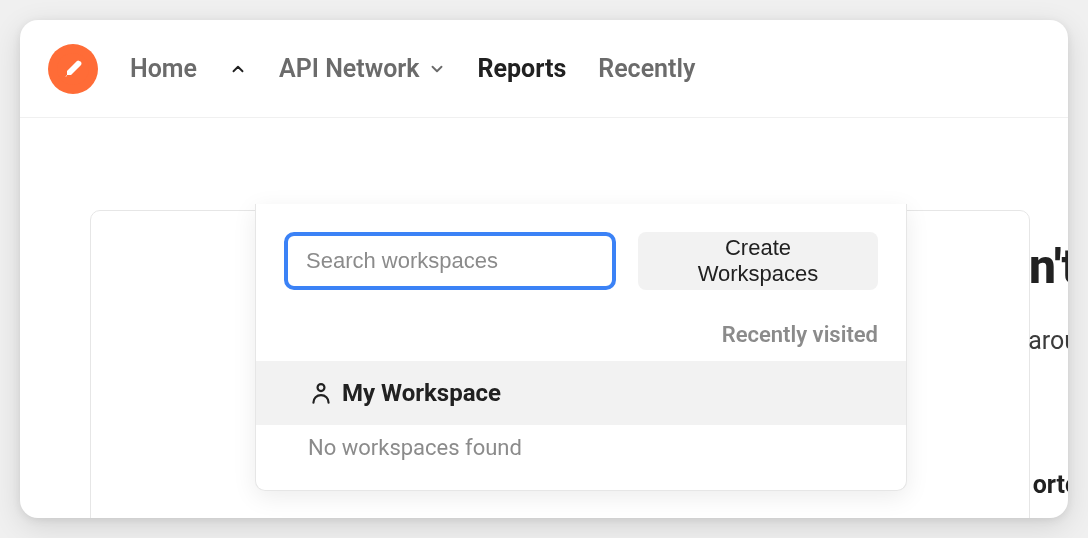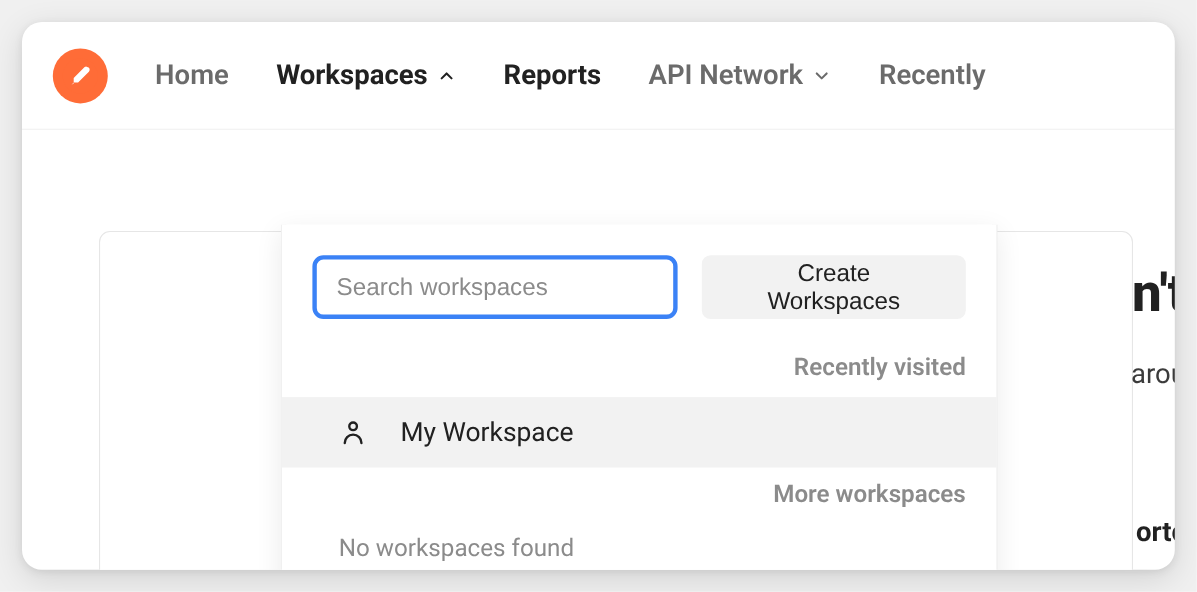--- a/index.html
+++ b/index.html
@@ -22,21 +22,21 @@
       width: 100%;
       height: 100%;
       overflow: hidden;
       position: relative;
     }
     .topbar {
       display: flex;
       align-items: center;
       height: 98px;
       padding: 0 28px;
-      gap: 43px;
+      gap: 32px;
       border-bottom: 1px solid #f0f0f0;
     }
     .logo {
       width: 50px;
       height: 50px;
       background: #ff6c37;
       border-radius: 50%;
       display: flex;
       align-items: center;
       justify-content: center;
@@ -155,24 +155,25 @@
     .section-title {
       font-size: 22px;
       font-weight: 600;
       color: #8b8b8b;
       padding: 12px 28px 14px 28px;
       text-align: right;
     }
     .workspace-item {
       display: flex;
       align-items: center;
-      gap: 30px;
+      gap: 8px;
       padding: 18px 28px 18px 52px;
       background: #f2f2f2;
       cursor: pointer;
+      font-weight: bold;
     }
     .person-icon {
       width: 26px;
       height: 26px;
       flex-shrink: 0;
     }
     .workspace-name {
       font-size: 24px;
       color: #212121;
     }
@@ -191,33 +192,32 @@
       <svg viewBox="0 0 32 32">
         <circle cx="16" cy="16" r="16" fill="#ff6c37"></circle>
         <path d="M 22 8 C 23.5 8 24.5 9 24.5 10.5 C 24.5 11.2 24.2 11.8 23.8 12.3 L 14 22 L 10 22 L 10 18 L 19.7 8.2 C 20.2 7.8 20.8 7.5 21.5 7.5 Z" fill="#ffffff"></path>
         <path d="M 10 22 L 8 24 L 10 23 Z" fill="#ffffff"></path>
       </svg>
     </div>
     <div class="nav-item">
       <span>Home</span>
     </div>
     <div class="nav-item active">
-      <span>Workspaces</span>
       <svg class="chevron" viewBox="0 0 24 24" fill="none" stroke="#212121" stroke-width="2.5" stroke-linecap="round" stroke-linejoin="round">
         <polyline points="6 15 12 9 18 15"></polyline>
       </svg>
-    </div>
-    <div class="nav-item plain-bold">
-      <span>Reports</span>
     </div>
     <div class="nav-item">
       <span>API Network</span>
       <svg class="chevron" viewBox="0 0 24 24" fill="none" stroke="#6b6b6b" stroke-width="2.5" stroke-linecap="round" stroke-linejoin="round">
         <polyline points="6 9 12 15 18 9"></polyline>
       </svg>
+    </div>
+    <div class="nav-item plain-bold">
+      <span>Reports</span>
     </div>
     <div class="nav-item">
       <span>Recently</span>
     </div>
   </div>
 
   <div class="content-area">
     <div class="bg-card"></div>
     <div class="bg-heading">n't</div>
     <div class="bg-sub">arou</div>
@@ -229,17 +229,16 @@
         <button class="create-btn">Create Workspaces</button>
       </div>
       <div class="section-title">Recently visited</div>
       <div class="workspace-item">
         <svg class="person-icon" viewBox="0 0 24 24" fill="none" stroke="#212121" stroke-width="2" stroke-linecap="round" stroke-linejoin="round">
           <circle cx="12" cy="7" r="3.2"></circle>
           <path d="M5 21c0-4 3-7 7-7s7 3 7 7"></path>
         </svg>
         <span class="workspace-name">My Workspace</span>
       </div>
-      <div class="section-title">More workspaces</div>
       <div class="empty-msg">No workspaces found</div>
     </div>
   </div>
 </div>
 
 </body></html>

